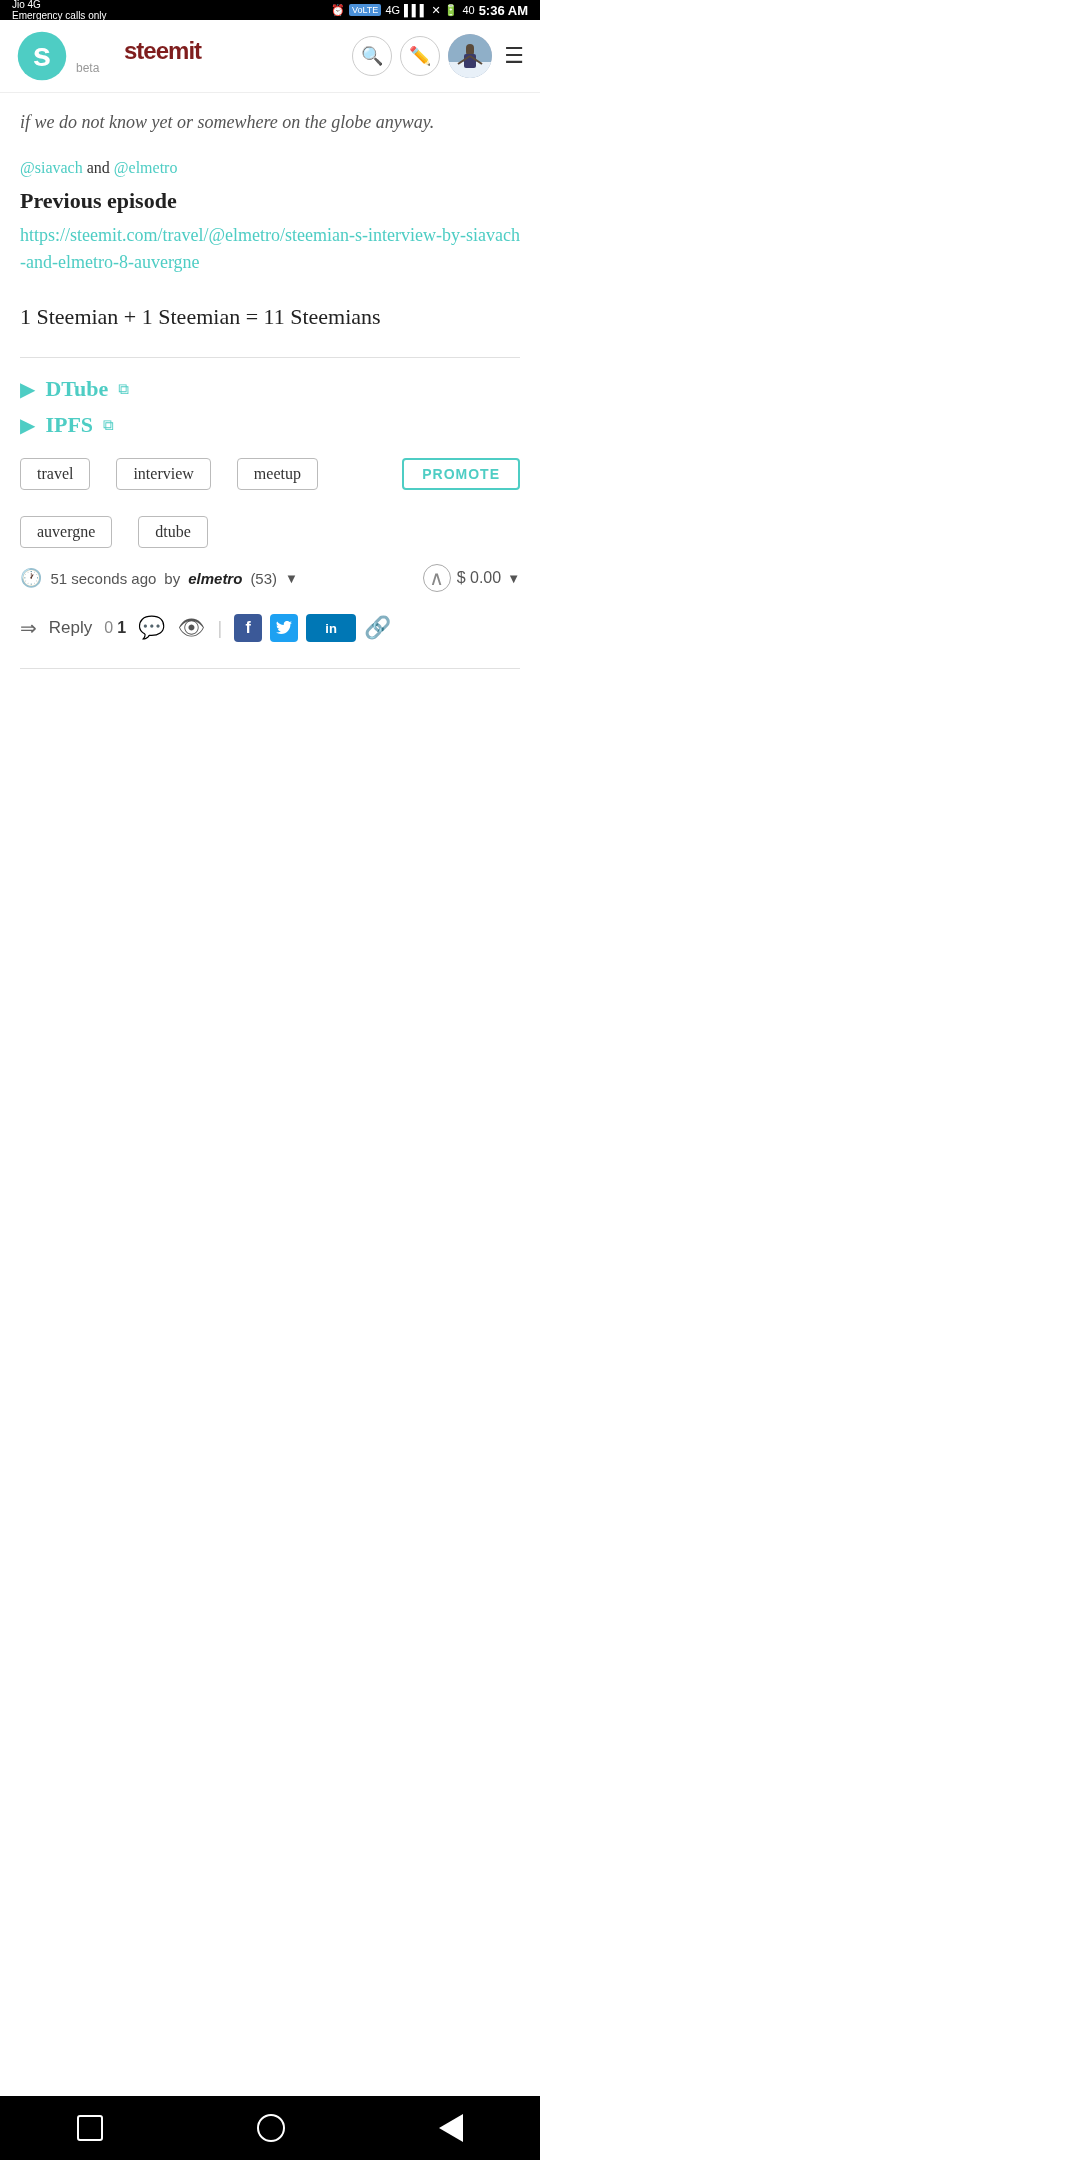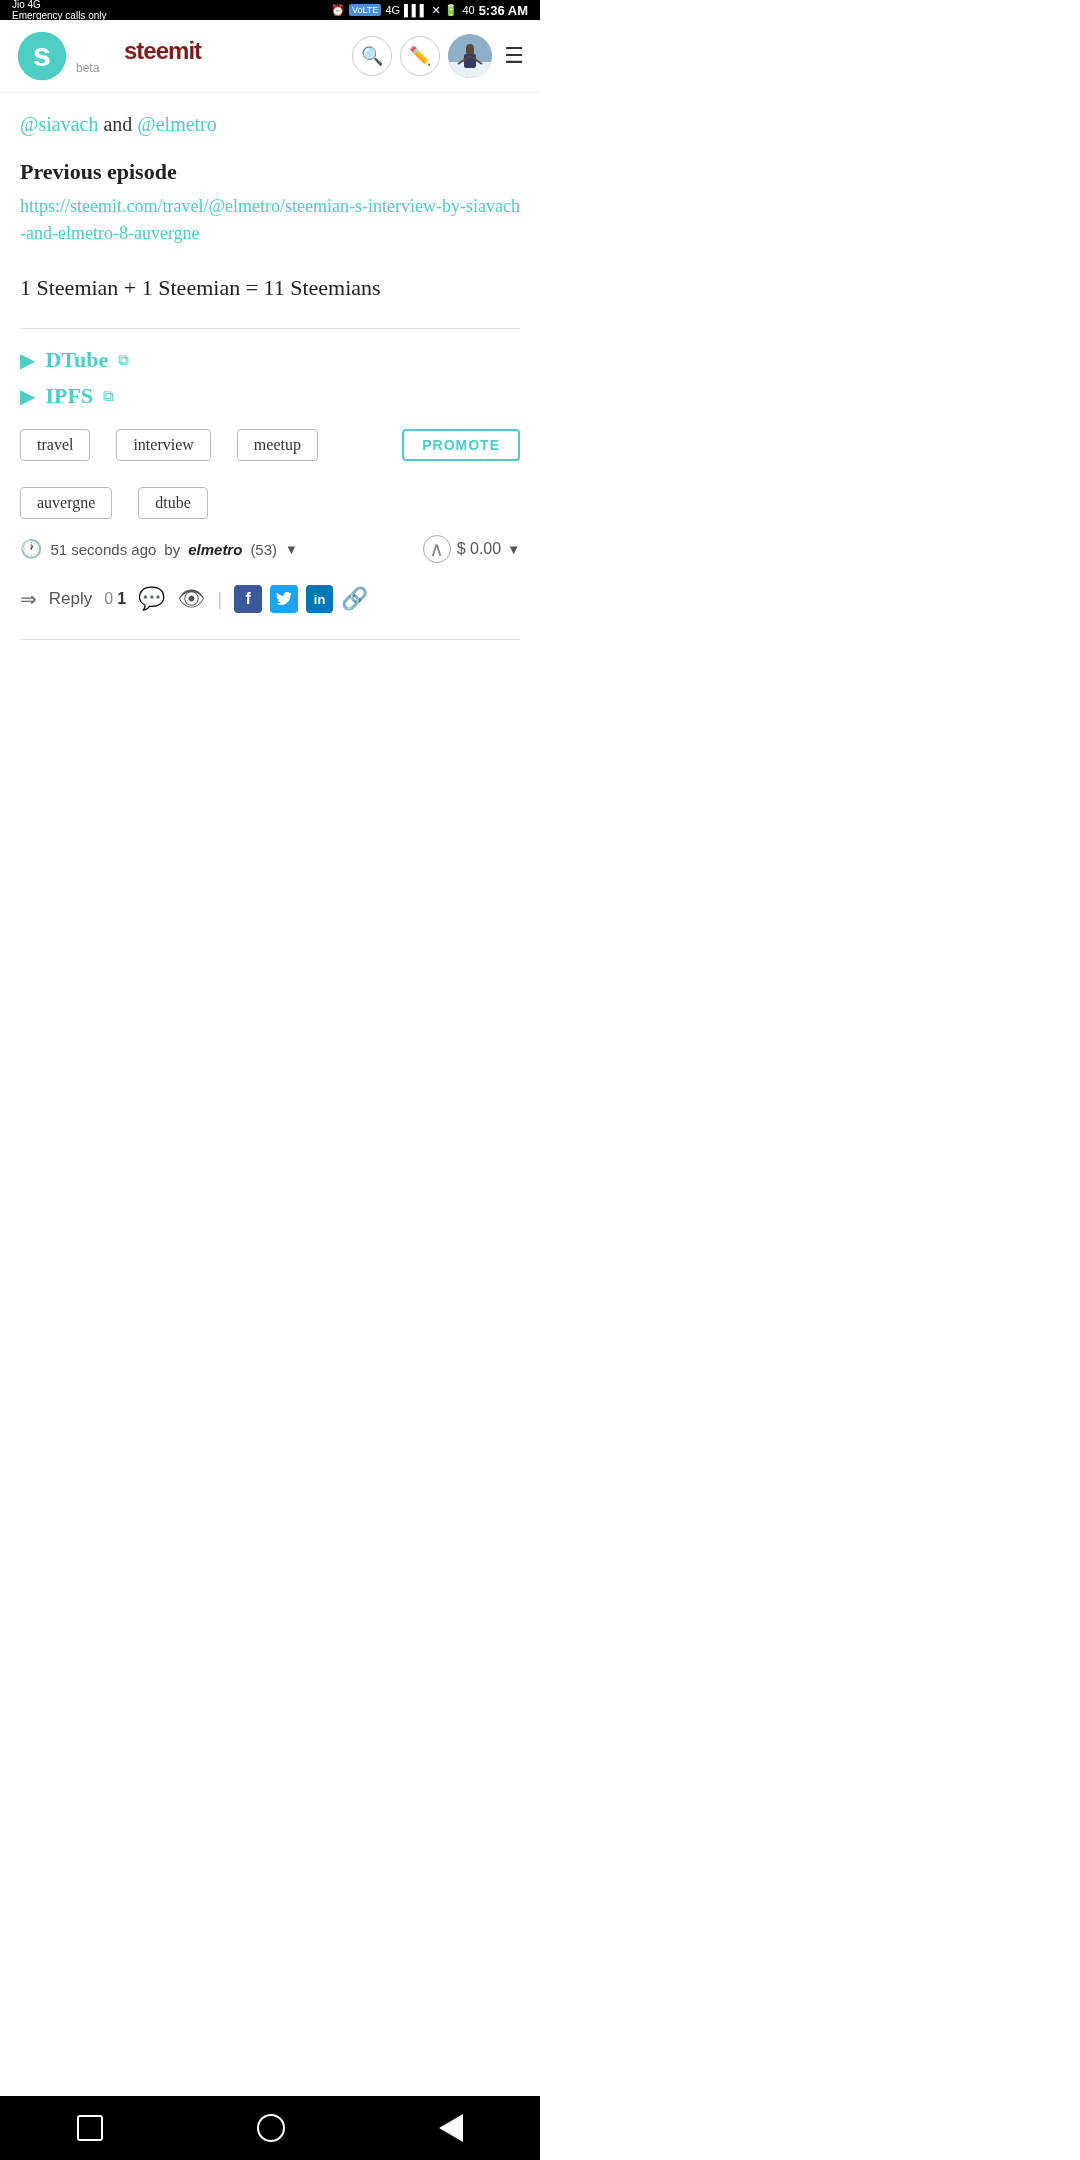--- a/index.html
+++ b/index.html
@@ -75,23 +75,23 @@
     .intro-text {
       font-size: 18px;
       color: #555;
       line-height: 1.5;
       font-style: italic;
       margin-bottom: 20px;
       border-top: none;
     }
 
     .authors-line {
-      font-size: 20px;
+      font-size: 16px;
       color: #333;
-      margin-bottom: 20px;
+      margin-bottom: 8px;
       line-height: 1.5;
     }
     .authors-line .mention {
       color: #4ecdc4;
       text-decoration: none;
     }
 
     .prev-episode-label {
       font-size: 22px;
       font-weight: bold;
@@ -235,21 +235,21 @@
       width: 28px; height: 28px;
       background: #1da1f2;
       border-radius: 4px;
       display: flex; align-items: center; justify-content: center;
       color: #fff;
       font-size: 15px;
       font-family: Arial;
       cursor: pointer;
     }
     .li-icon {
-      width: 27px; height: 28px;
+      width: 50px; height: 28px;
       background: #0077b5;
       border-radius: 4px;
       display: flex; align-items: center; justify-content: center;
       color: #fff;
       font-size: 13px;
       font-weight: bold;
       font-family: Arial;
       cursor: pointer;
     }
     .link-icon { font-size: 22px; color: #555; cursor: pointer; }
@@ -344,20 +344,21 @@
         <line x1="22" y1="22" x2="10" y2="30" stroke="#5a4a3a" stroke-width="2"></line>
         <line x1="22" y1="22" x2="34" y2="30" stroke="#5a4a3a" stroke-width="2"></line>
       </svg>
     </div>
     <div class="hamburger">☰</div>
   </div>
 </div>
 
 <div class="content">
 
+  <div class="intro-text">if we do not know yet or somewhere on the globe anyway.</div>
 
   <div class="authors-line">
     <a class="mention">@siavach</a>
     <span> and </span>
     <a class="mention">@elmetro</a>
   </div>
 
   <div class="prev-episode-label">Previous episode</div>
   <a class="prev-link">https://steemit.com/travel/@elmetro/steemian-s-interview-by-siavach-and-elmetro-8-auvergne</a>
 

